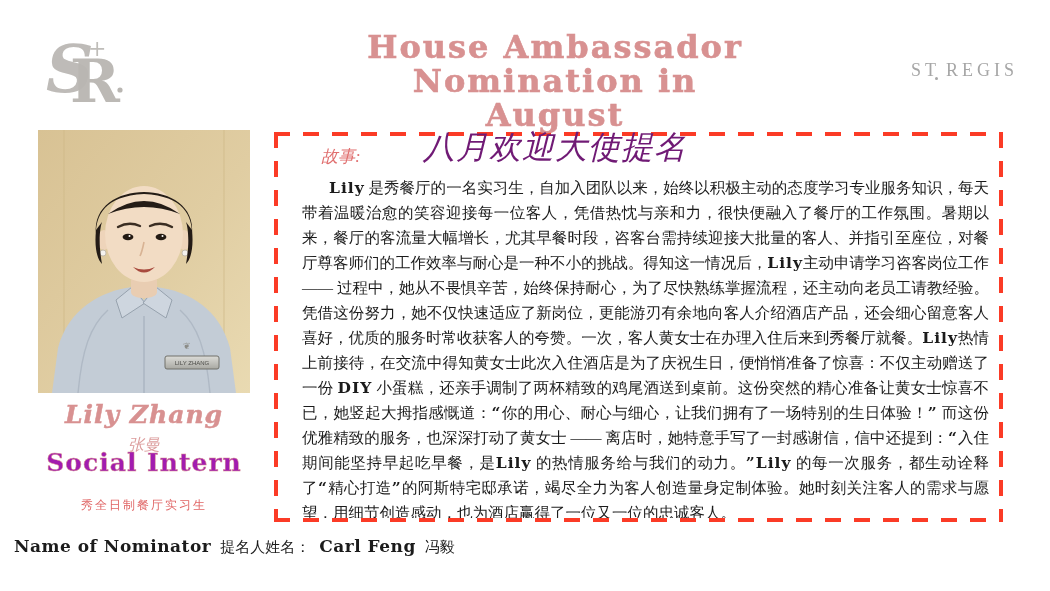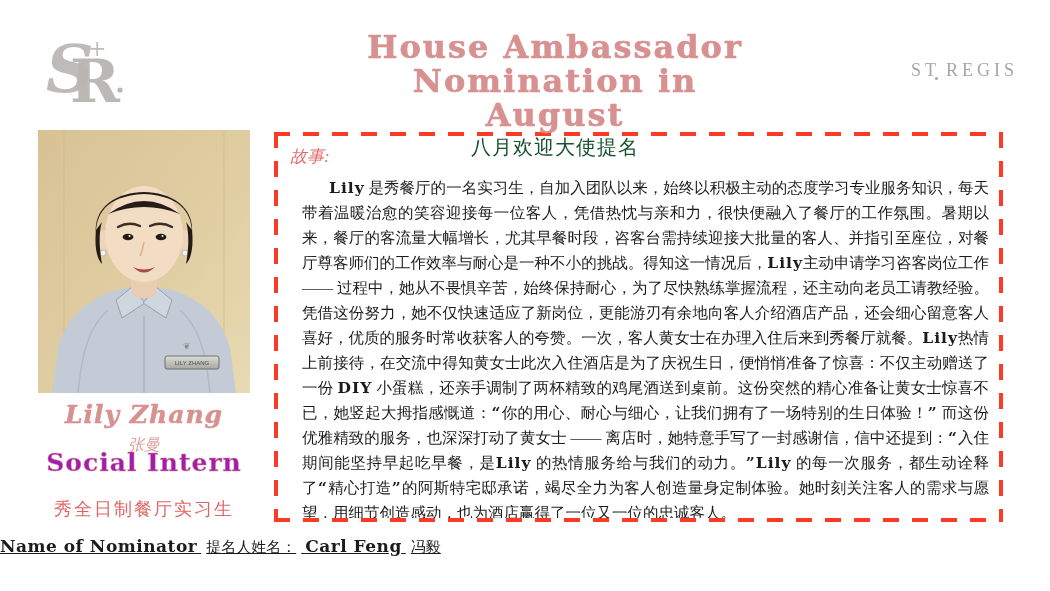--- a/index.html
+++ b/index.html
@@ -4,54 +4,54 @@
 <style>
   html,body{margin:0;padding:0;background:#ffffff;}
   .page{position:relative;width:1050px;height:591px;background:#ffffff;overflow:hidden;
         font-family:"Liberation Serif",serif;color:#1b1b1b;}
 
   
   .monogram{position:absolute;left:44px;top:26px;width:84px;height:92px;}
   .title-block{position:absolute;left:300px;top:10px;width:510px;text-align:center;z-index:2;margin-top:20px;}
   .title-line{font-family:"DejaVu Serif",serif;font-weight:bold;font-size:32px;line-height:34px;
               color:#d89191;letter-spacing:2px;-webkit-text-stroke:0.6px #d89191;}
-  .subtitle{font-size:20px;line-height:28px;color:#14532d;margin-top:1px;letter-spacing:1px;}
+  .subtitle{font-size:32px;line-height:28px;color:#701a75;margin-top:1px;letter-spacing:1px;font-style:italic;}
   .brand{position:absolute;left:876px;top:60px;font-family:"Liberation Serif",serif;
          font-size:18px;letter-spacing:4px;color:#a6a6a6;margin-left:35px;}
   .brand-st{position:relative;display:inline-block;margin-right:6px;}
   .brand-dot{position:absolute;left:24px;bottom:1px;width:3px;height:3px;border-radius:50%;background:#a6a6a6;}
 
   
   .photo{position:absolute;left:38px;top:130px;width:212px;height:263px;}
   .photo svg{display:block;}
 
   
   .nominee-line{position:absolute;left:30px;width:228px;text-align:center;}
   .nominee-name-en{top:400px;font-family:"DejaVu Serif",serif;font-weight:bold;font-style:italic;
                    font-size:25px;color:#d89191;letter-spacing:1px;-webkit-text-stroke:0.5px #d89191;}
   .nominee-name-zh{top:435px;font-style:italic;font-size:16px;color:#dc9c9c;}
   .nominee-pos-en{top:448px;font-family:"DejaVu Serif",serif;font-weight:bold;font-size:25px;
                   color:#a21caf;letter-spacing:1px;-webkit-text-stroke:0.5px #d89191;}
-  .nominee-pos-zh{top:497px;font-size:18px;color:#e06666;letter-spacing:2px;}
+  .nominee-pos-zh{top:497px;font-size:12px;color:#e06666;letter-spacing:2px;}
 
   
   .story-box{position:absolute;left:274px;top:132px;width:729px;height:390px;box-sizing:border-box;}
   .dash{position:absolute;}
   .dash.h{left:0;right:0;height:4px;background:repeating-linear-gradient(90deg,#fb3b26 0 16px,transparent 16px 29px);}
   .dash.top{top:0;} .dash.bottom{bottom:0;}
   .dash.v{top:0;bottom:0;width:4px;background:repeating-linear-gradient(180deg,#fb3b26 0 16px,transparent 16px 29px);}
   .dash.left{left:0;} .dash.right{right:0;}
   .story-inner{position:absolute;left:4px;top:4px;right:4px;bottom:4px;padding:10px 10px 0 12px;overflow:hidden;}
-  .story-label{font-style:italic;font-size:17px;color:#e06e6e;line-height:22px;}
+  .story-label{font-style:italic;font-size:17px;color:#e06e6e;line-height:22px;margin-left:31px;}
   .story-paragraph{margin:7px 0 0 12px;font-size:15.5px;line-height:25px;text-align:justify;
                    text-indent:27px;color:#1b1b1b;}
   .seg-b{font-family:"DejaVu Serif",serif;font-weight:bold;letter-spacing:1px;}
 
   
-  .footer{position:absolute;left:0;top:533px;text-decoration:underline;}
+  .footer{position:absolute;left:14px;top:533px;}
   .f-line{height:27px;line-height:27px;white-space:nowrap;}
   .slab{font-family:"DejaVu Serif",serif;font-weight:bold;font-size:17px;letter-spacing:0.5px;}
   .fzh{font-size:15px;margin:0 5px;}
 </style>
 </head>
 <body>
 
 <div class="page">
 
   <div class="monogram">

